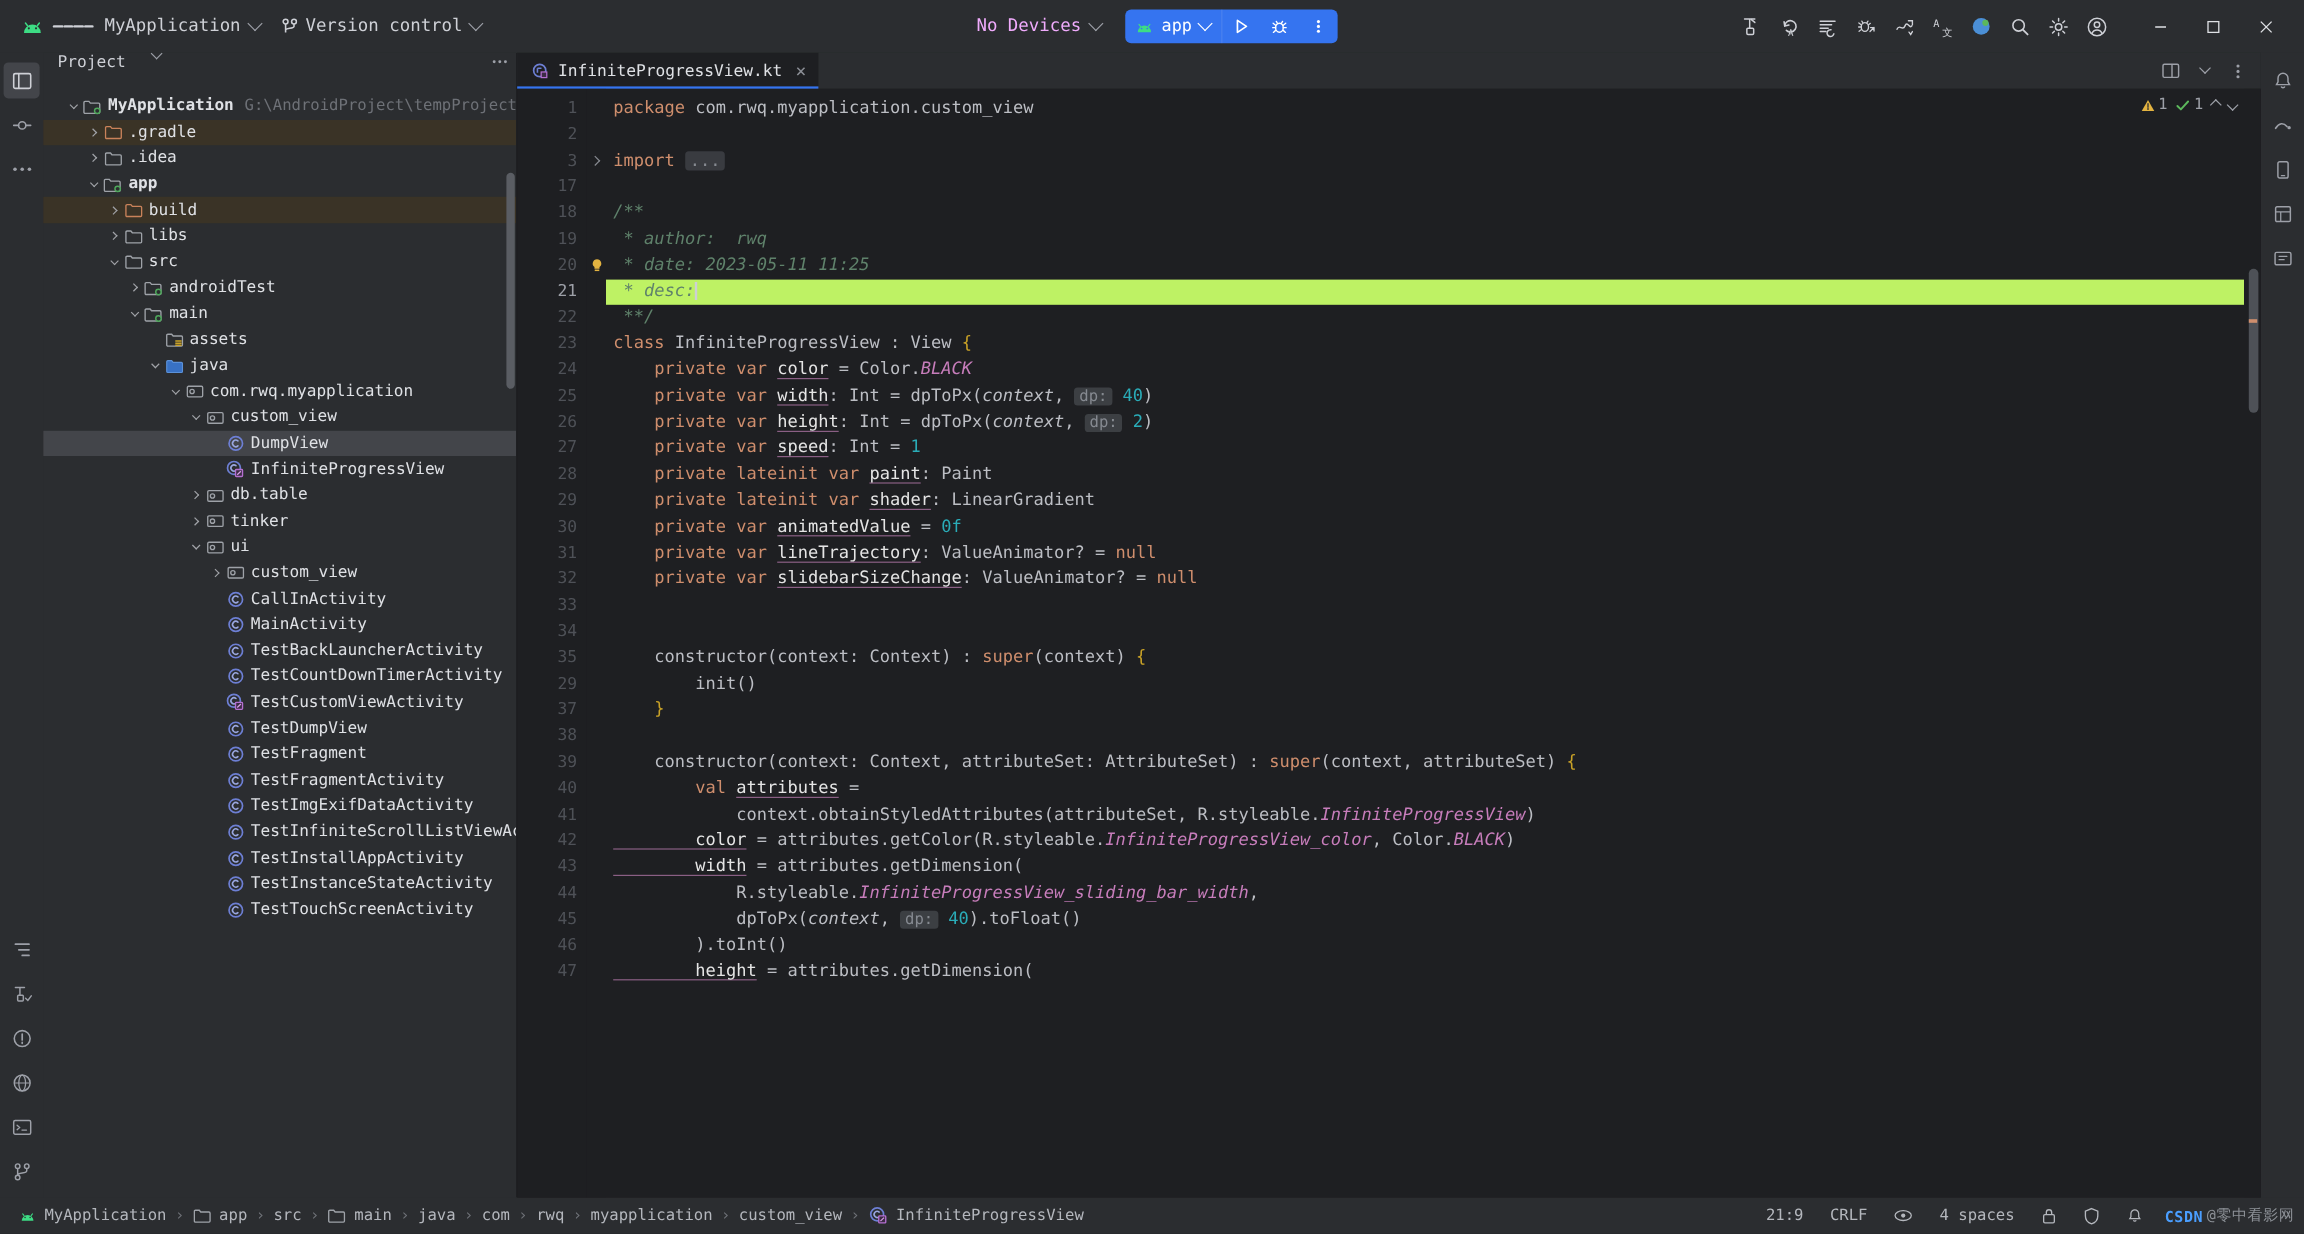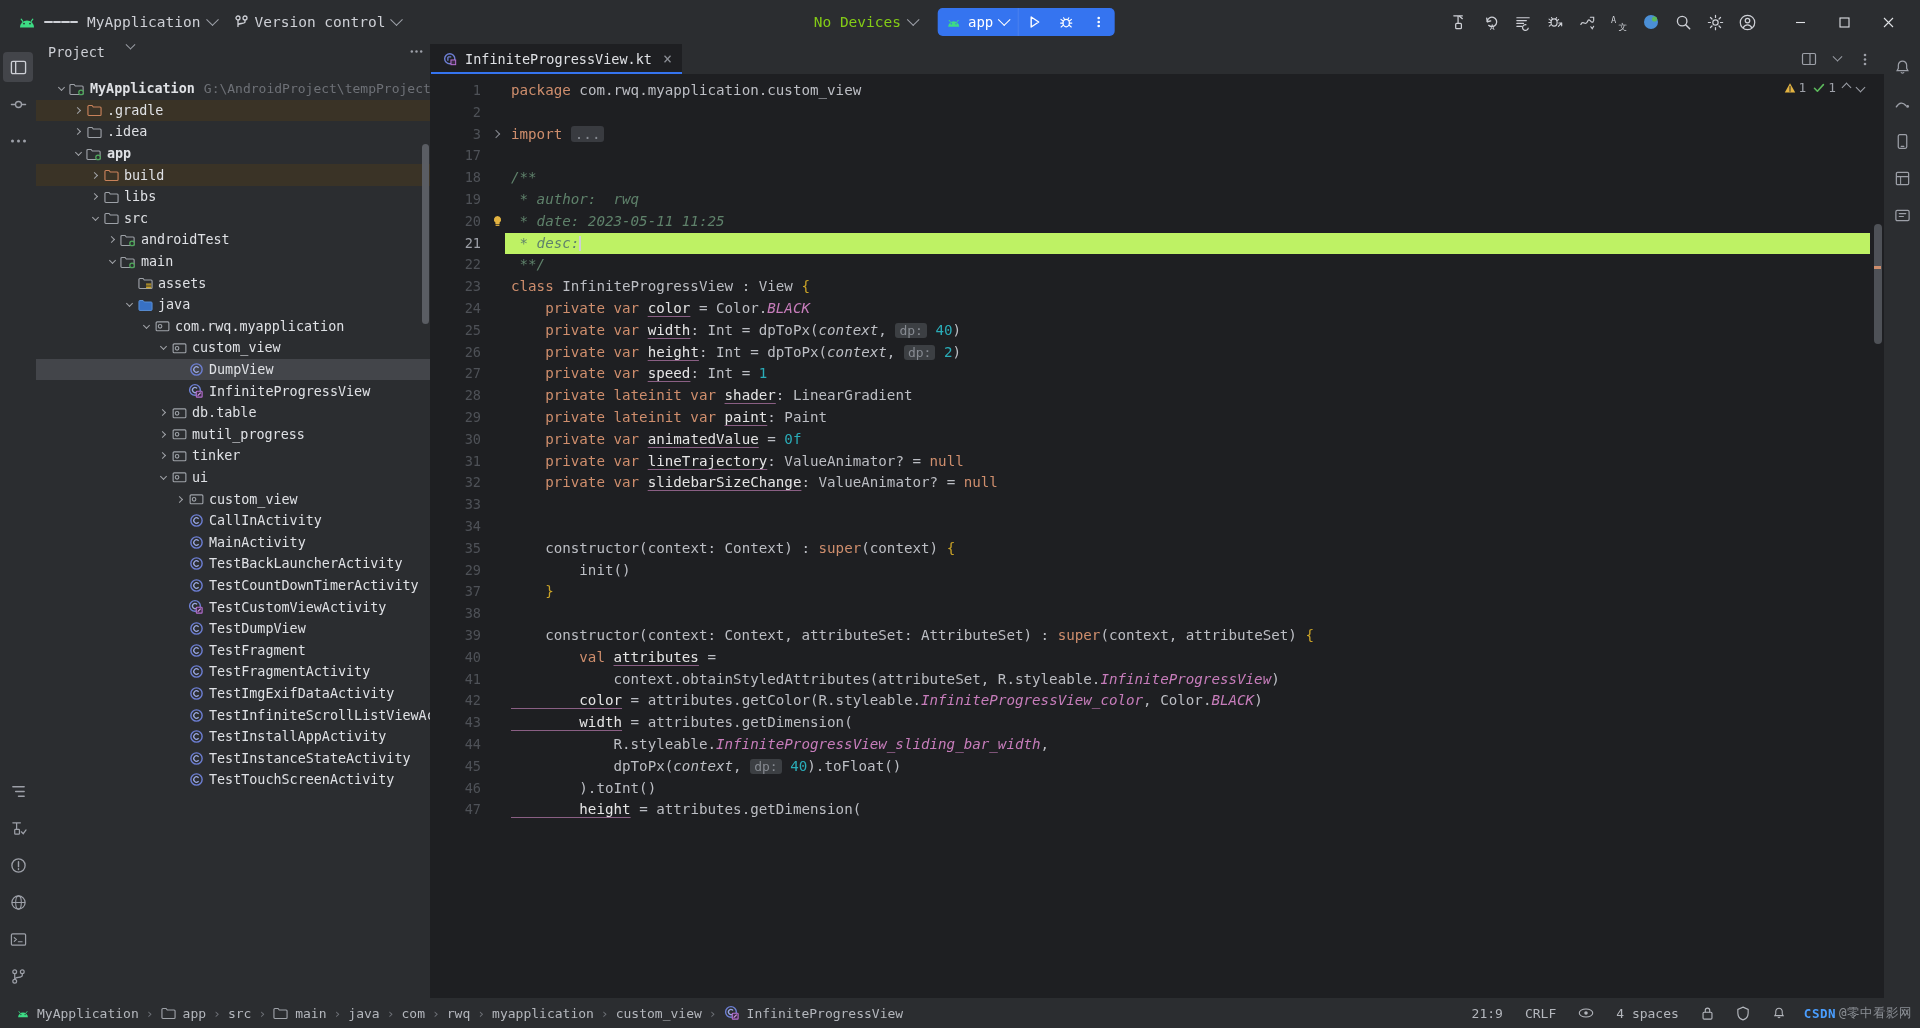--- a/index.html
+++ b/index.html
@@ -21,21 +21,21 @@
   .android-logo { width: 34px; height: 44px; display:flex; align-items:center; justify-content:center; }
   .hamburger { width: 34px; height: 44px; display:flex; align-items:center; justify-content:center; cursor:pointer; }
   .hamburger span { display:block; width:18px; height:1.8px; background:#ced0d6; margin:2.1px 0; border-radius:1px;}
   .tb-item {
     display:flex; align-items:center; gap:7px; padding: 4px 9px; border-radius:4px;
     font-size:14.5px; color:#ced0d6; cursor:pointer; height:28px; white-space:nowrap;
     font-family: "DejaVu Sans Mono", monospace;
   }
   .chev { display:inline-block; width:9px; height:9px; border-right:1.6px solid #9da0a8; border-bottom:1.6px solid #9da0a8; transform: rotate(45deg) translate(-2px,-2px); }
   .tb-center { position:absolute; left:50%; transform:translateX(-50%); display:flex; align-items:center; gap:12px; }
-  .devices { font-size:14.5px; color:#84cc16; display:flex; align-items:center; gap:8px; padding:4px 8px; border-radius:4px; cursor:pointer; font-family:"DejaVu Sans Mono", monospace;}
+  .devices { font-size:14.5px; color:#f0abfc; display:flex; align-items:center; gap:8px; padding:4px 8px; border-radius:4px; cursor:pointer; font-family:"DejaVu Sans Mono", monospace;}
   .runbar { display:flex; align-items:center; background:#3574f0; border-radius:5px; height:28px; overflow:hidden; }
   .runbar .cfg { display:flex; align-items:center; gap:6px; padding:0 9px 0 8px; height:28px; color:#fff; font-size:14px; cursor:pointer; border-right:1px solid #4b81ee; font-family:"DejaVu Sans Mono", monospace;}
   .runbar .btn { width:32px; height:28px; display:flex; align-items:center; justify-content:center; cursor:pointer; }
   .tb-right { margin-left:auto; display:flex; align-items:center; gap:2px; }
   .ticon { width:30px; height:30px; display:flex; align-items:center; justify-content:center; border-radius:4px; cursor:pointer; }
   .winbtns { display:flex; align-items:center; margin-left:14px; }
   .winbtn { width:44px; height:32px; display:flex; align-items:center; justify-content:center; cursor:pointer; }
 
   
   .body { flex:1; display:flex; min-height:0; }
@@ -589,35 +589,20 @@
             </span>
             <span class="ico">
               <span style="display: flex; align-items: center; justify-content: center;">
                 <svg width="15" height="14" viewBox="0 0 16 14">
                   <rect x="1.2" y="2.6" width="13.6" height="9.4" rx="1.1" fill="none" stroke="#9ea2a8" stroke-width="1.2"></rect>
                   <circle cx="5.4" cy="7.3" r="1.9" fill="none" stroke="#9ea2a8" stroke-width="1.2"></circle>
                 </svg>
               </span>
             </span>
             <span class="lbl">db.table</span>
-          </div>
-          <div class="row">
-            <span style="width: 120px; flex: 0 0 120px;"></span>
-            <span class="arrow">
-              <i></i>
-            </span>
-            <span class="ico">
-              <span style="display: flex; align-items: center; justify-content: center;">
-                <svg width="15" height="14" viewBox="0 0 16 14">
-                  <rect x="1.2" y="2.6" width="13.6" height="9.4" rx="1.1" fill="none" stroke="#9ea2a8" stroke-width="1.2"></rect>
-                  <circle cx="5.4" cy="7.3" r="1.9" fill="none" stroke="#9ea2a8" stroke-width="1.2"></circle>
-                </svg>
-              </span>
-            </span>
-            <span class="lbl">mutil_progress</span>
           </div>
           <div class="row">
             <span style="width: 120px; flex: 0 0 120px;"></span>
             <span class="arrow">
               <i></i>
             </span>
             <span class="ico">
               <span style="display: flex; align-items: center; justify-content: center;">
                 <svg width="15" height="14" viewBox="0 0 16 14">
                   <rect x="1.2" y="2.6" width="13.6" height="9.4" rx="1.1" fill="none" stroke="#9ea2a8" stroke-width="1.2"></rect>
@@ -955,22 +940,22 @@
             <div class="cline"><span class="cmti">/**</span></div>
             <div class="cline"><span class="cmti"> * author:  rwq</span></div>
             <div class="cline"><span class="cmti"> * date: 2023-05-11 11:25</span></div>
             <div class="cline cur"><span class="cmti"> * desc:</span><span class="caret"></span></div>
             <div class="cline"><span class="cmti"> **/</span></div>
             <div class="cline"><span class="kw">class </span><span class="plain">InfiniteProgressView</span><span class="plain"> : </span><span class="plain">View</span><span class="brace"> {</span></div>
             <div class="cline"><span class="kw">    private var </span><span class="propu">color</span><span class="plain"> = Color.</span><span class="const">BLACK</span></div>
             <div class="cline"><span class="kw">    private var </span><span class="propu">width</span><span class="plain">: Int = dpToPx(</span><span class="param">context</span><span class="plain">, </span><span class="hint">dp:</span><span class="num"> 40</span><span class="plain">)</span></div>
             <div class="cline"><span class="kw">    private var </span><span class="propu">height</span><span class="plain">: Int = dpToPx(</span><span class="param">context</span><span class="plain">, </span><span class="hint">dp:</span><span class="num"> 2</span><span class="plain">)</span></div>
             <div class="cline"><span class="kw">    private var </span><span class="propu">speed</span><span class="plain">: Int = </span><span class="num">1</span></div>
+            <div class="cline"><span class="kw">    private lateinit var </span><span class="propu">paint</span><span class="plain">: Paint</span></div>
             <div class="cline"><span class="kw">    private lateinit var </span><span class="propu">shader</span><span class="plain">: LinearGradient</span></div>
-            <div class="cline"><span class="kw">    private lateinit var </span><span class="propu">paint</span><span class="plain">: Paint</span></div>
             <div class="cline"><span class="kw">    private var </span><span class="propu">animatedValue</span><span class="plain"> = </span><span class="num">0f</span></div>
             <div class="cline"><span class="kw">    private var </span><span class="propu">lineTrajectory</span><span class="plain">: ValueAnimator? = </span><span class="kw">null</span></div>
             <div class="cline"><span class="kw">    private var </span><span class="propu">slidebarSizeChange</span><span class="plain">: ValueAnimator? = </span><span class="kw">null</span></div>
             <div class="cline"></div>
             <div class="cline"></div>
             <div class="cline"><span class="plain">    constructor(</span><span class="plain">context</span><span class="plain">: Context) : </span><span class="kw">super</span><span class="plain">(context) </span><span class="brace">{</span></div>
             <div class="cline"><span class="plain">        init()</span></div>
             <div class="cline"><span class="brace">    }</span></div>
             <div class="cline"></div>
             <div class="cline"><span class="plain">    constructor(context: Context, attributeSet: AttributeSet) : </span><span class="kw">super</span><span class="plain">(context, attributeSet) </span><span class="brace">{</span></div>

